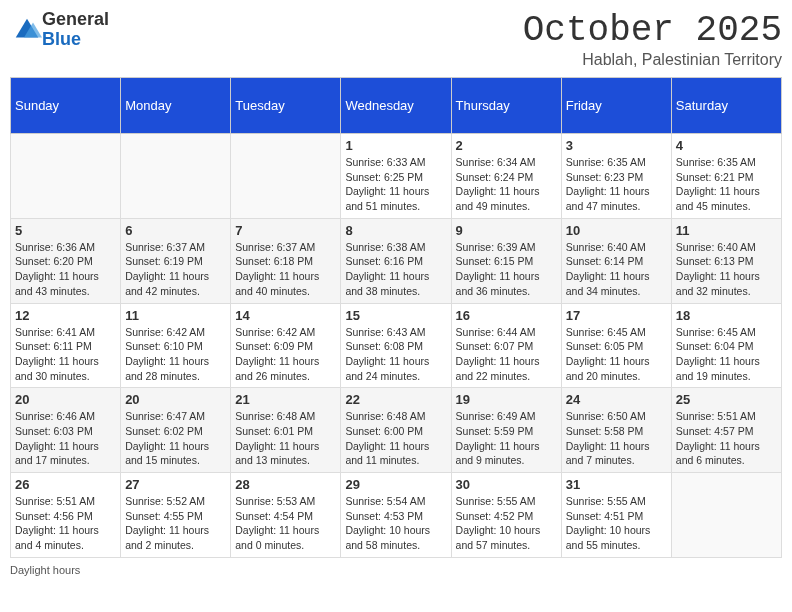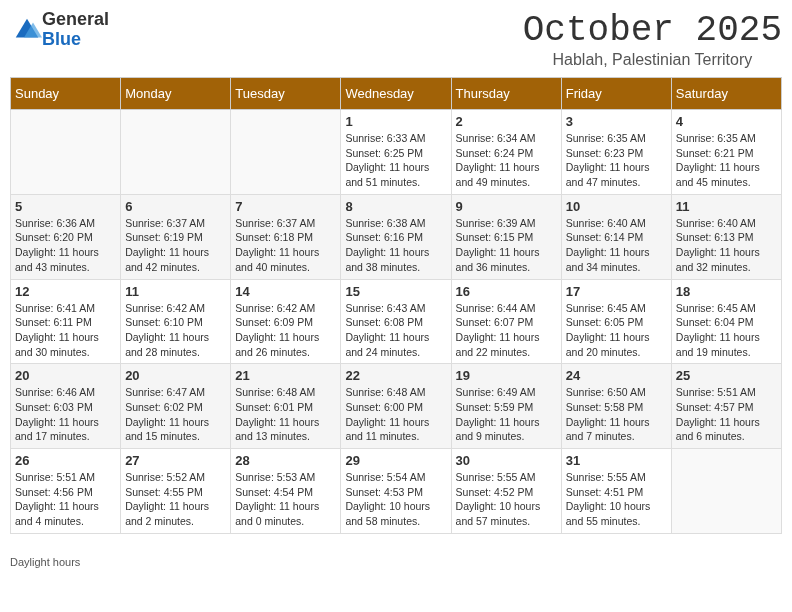--- a/index.html
+++ b/index.html
@@ -43,31 +43,30 @@
     }
     .month-title {
       font-size: 36px;
       font-weight: normal;
       color: #333;
       font-family: Liberation Mono, monospace;
     }
     .location-title {
       font-size: 16px;
       color: #555;
-      text-align: center;
     }
     .calendar {
       width: 100%;
       border-collapse: collapse;
       font-size: 11px;
     }
     .calendar thead tr th {
-      background-color: #a16207;
+      background-color: #1d4ed8;
       color: #fff;
-      padding: 8px 4px;
+      padding: 20px 4px;
       text-align: left;
       font-size: 13px;
       font-weight: normal;
       border: 1px solid #ccc;
     }
     .calendar tbody tr td {
       vertical-align: top;
       border: 1px solid #ddd;
       padding: 4px;
       width: 110px;
@@ -86,21 +85,21 @@
     }
     .day-info {
       color: #333;
       font-size: 10.5px;
       line-height: 1.4;
     }
     .empty-cell {
       background: #f9f9f9 !important;
     }
     .footer-note {
-      margin-top: 22px;
+      margin-top: 6px;
       font-size: 11px;
       color: #555;
     }
   </style>
 </head>
 <body>
 
 <div class="header">
   <div class="logo">
     <svg class="logo-icon" viewBox="0 0 40 40">

